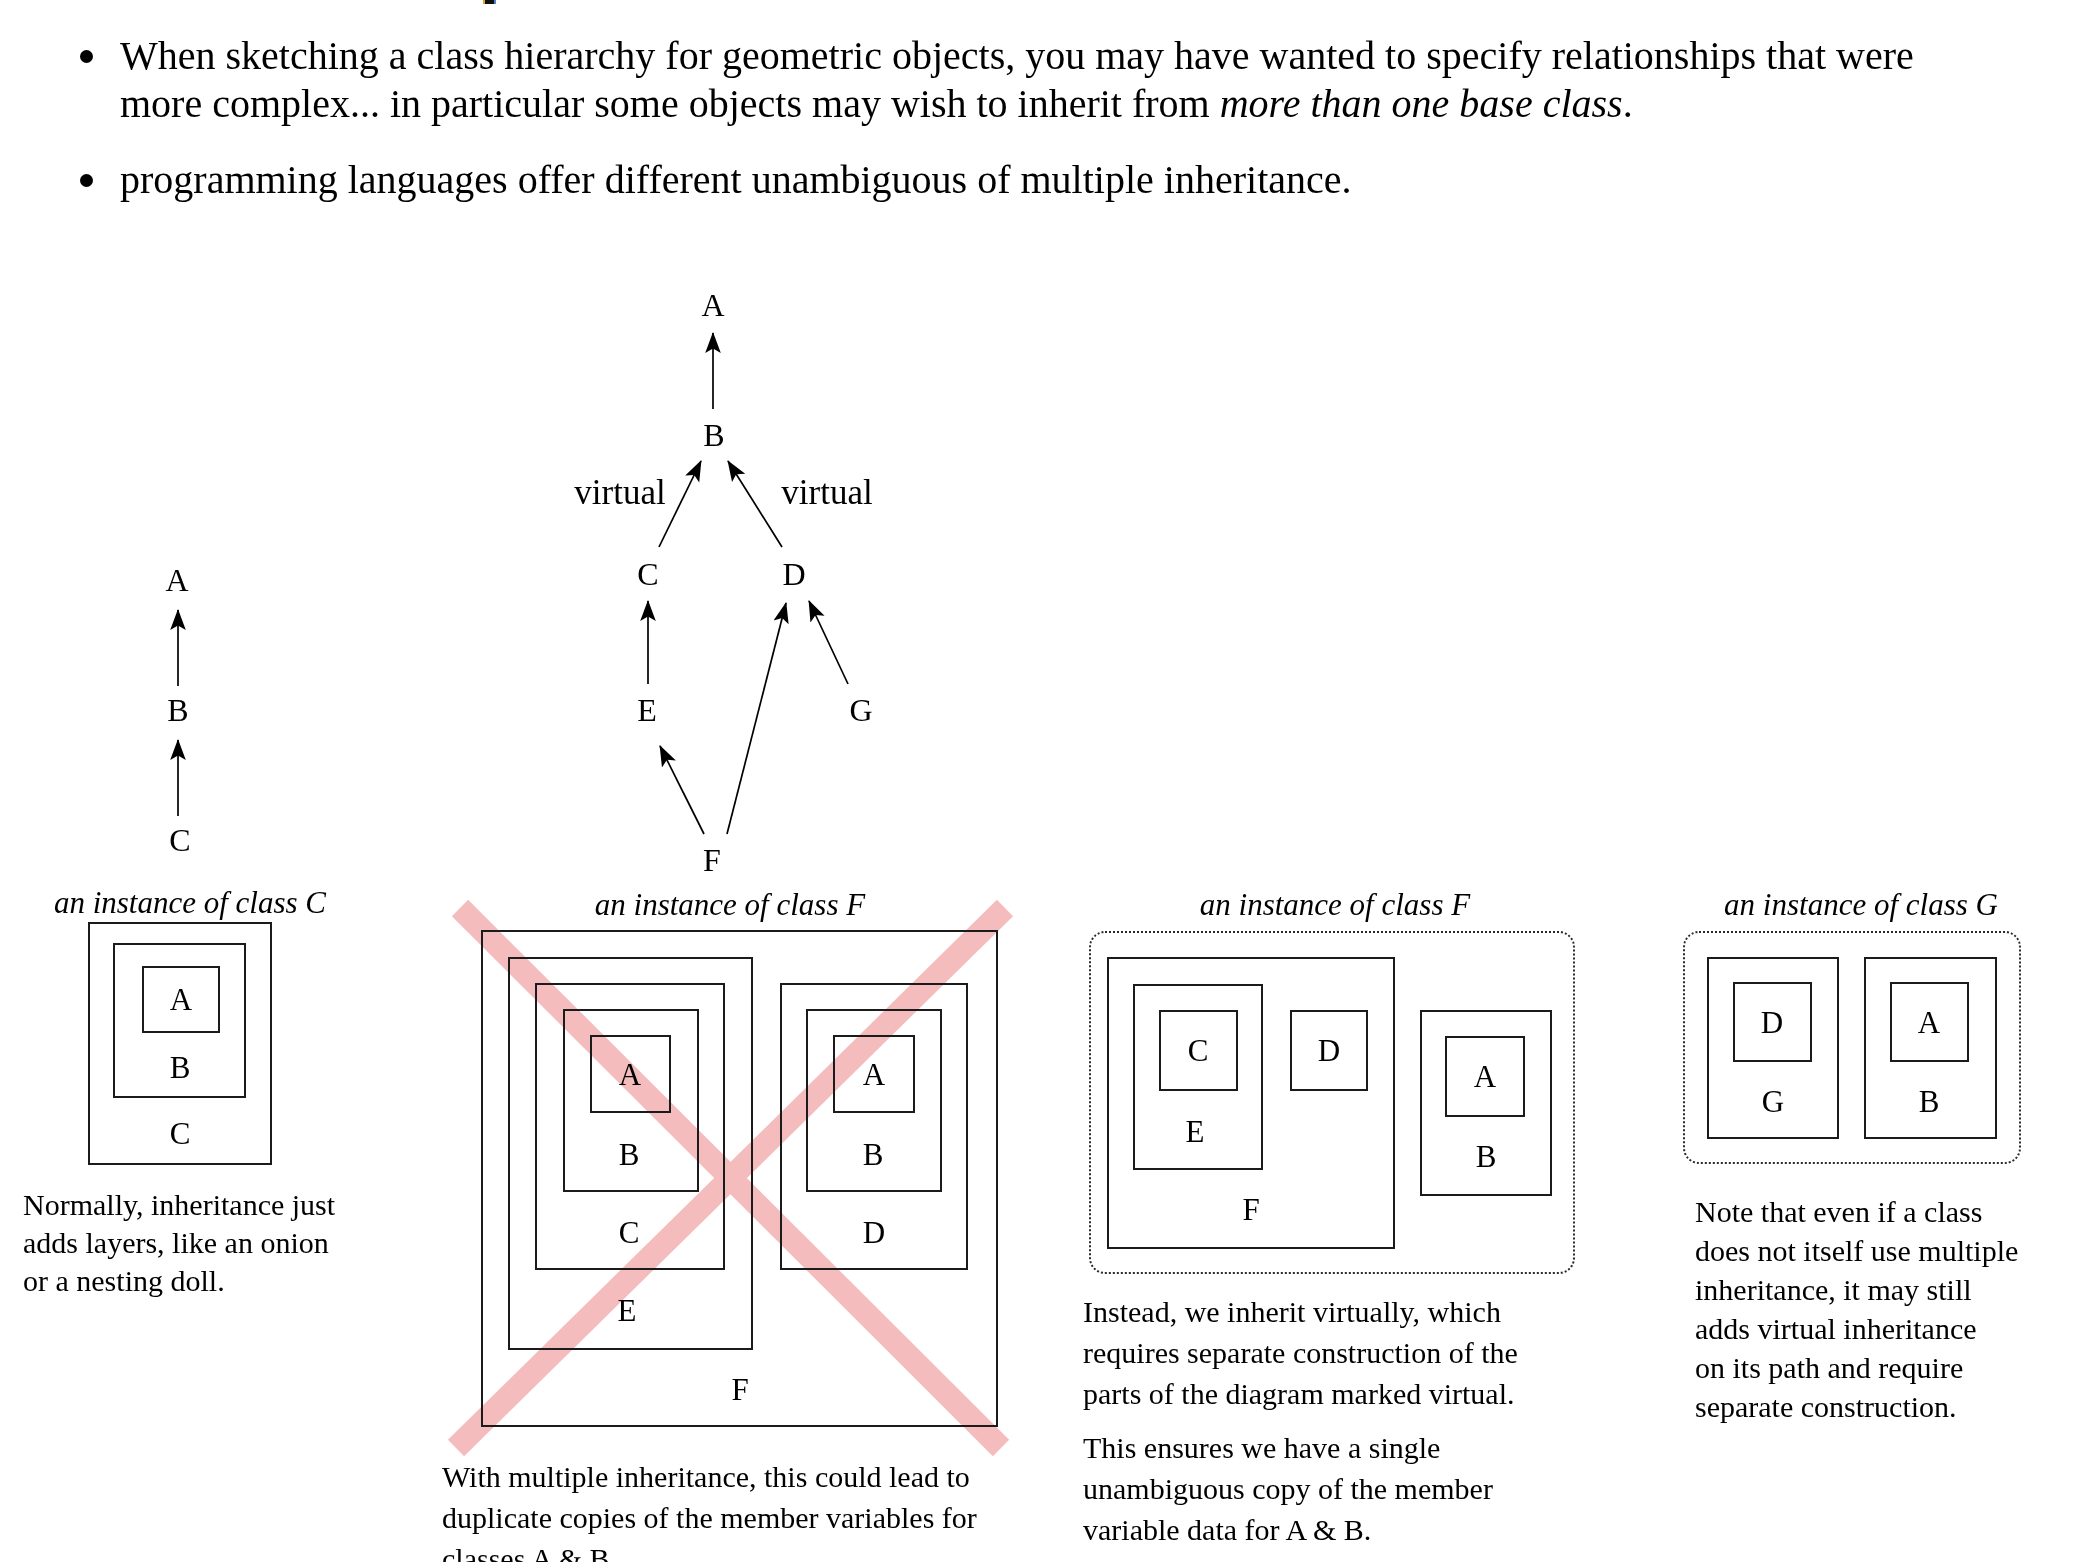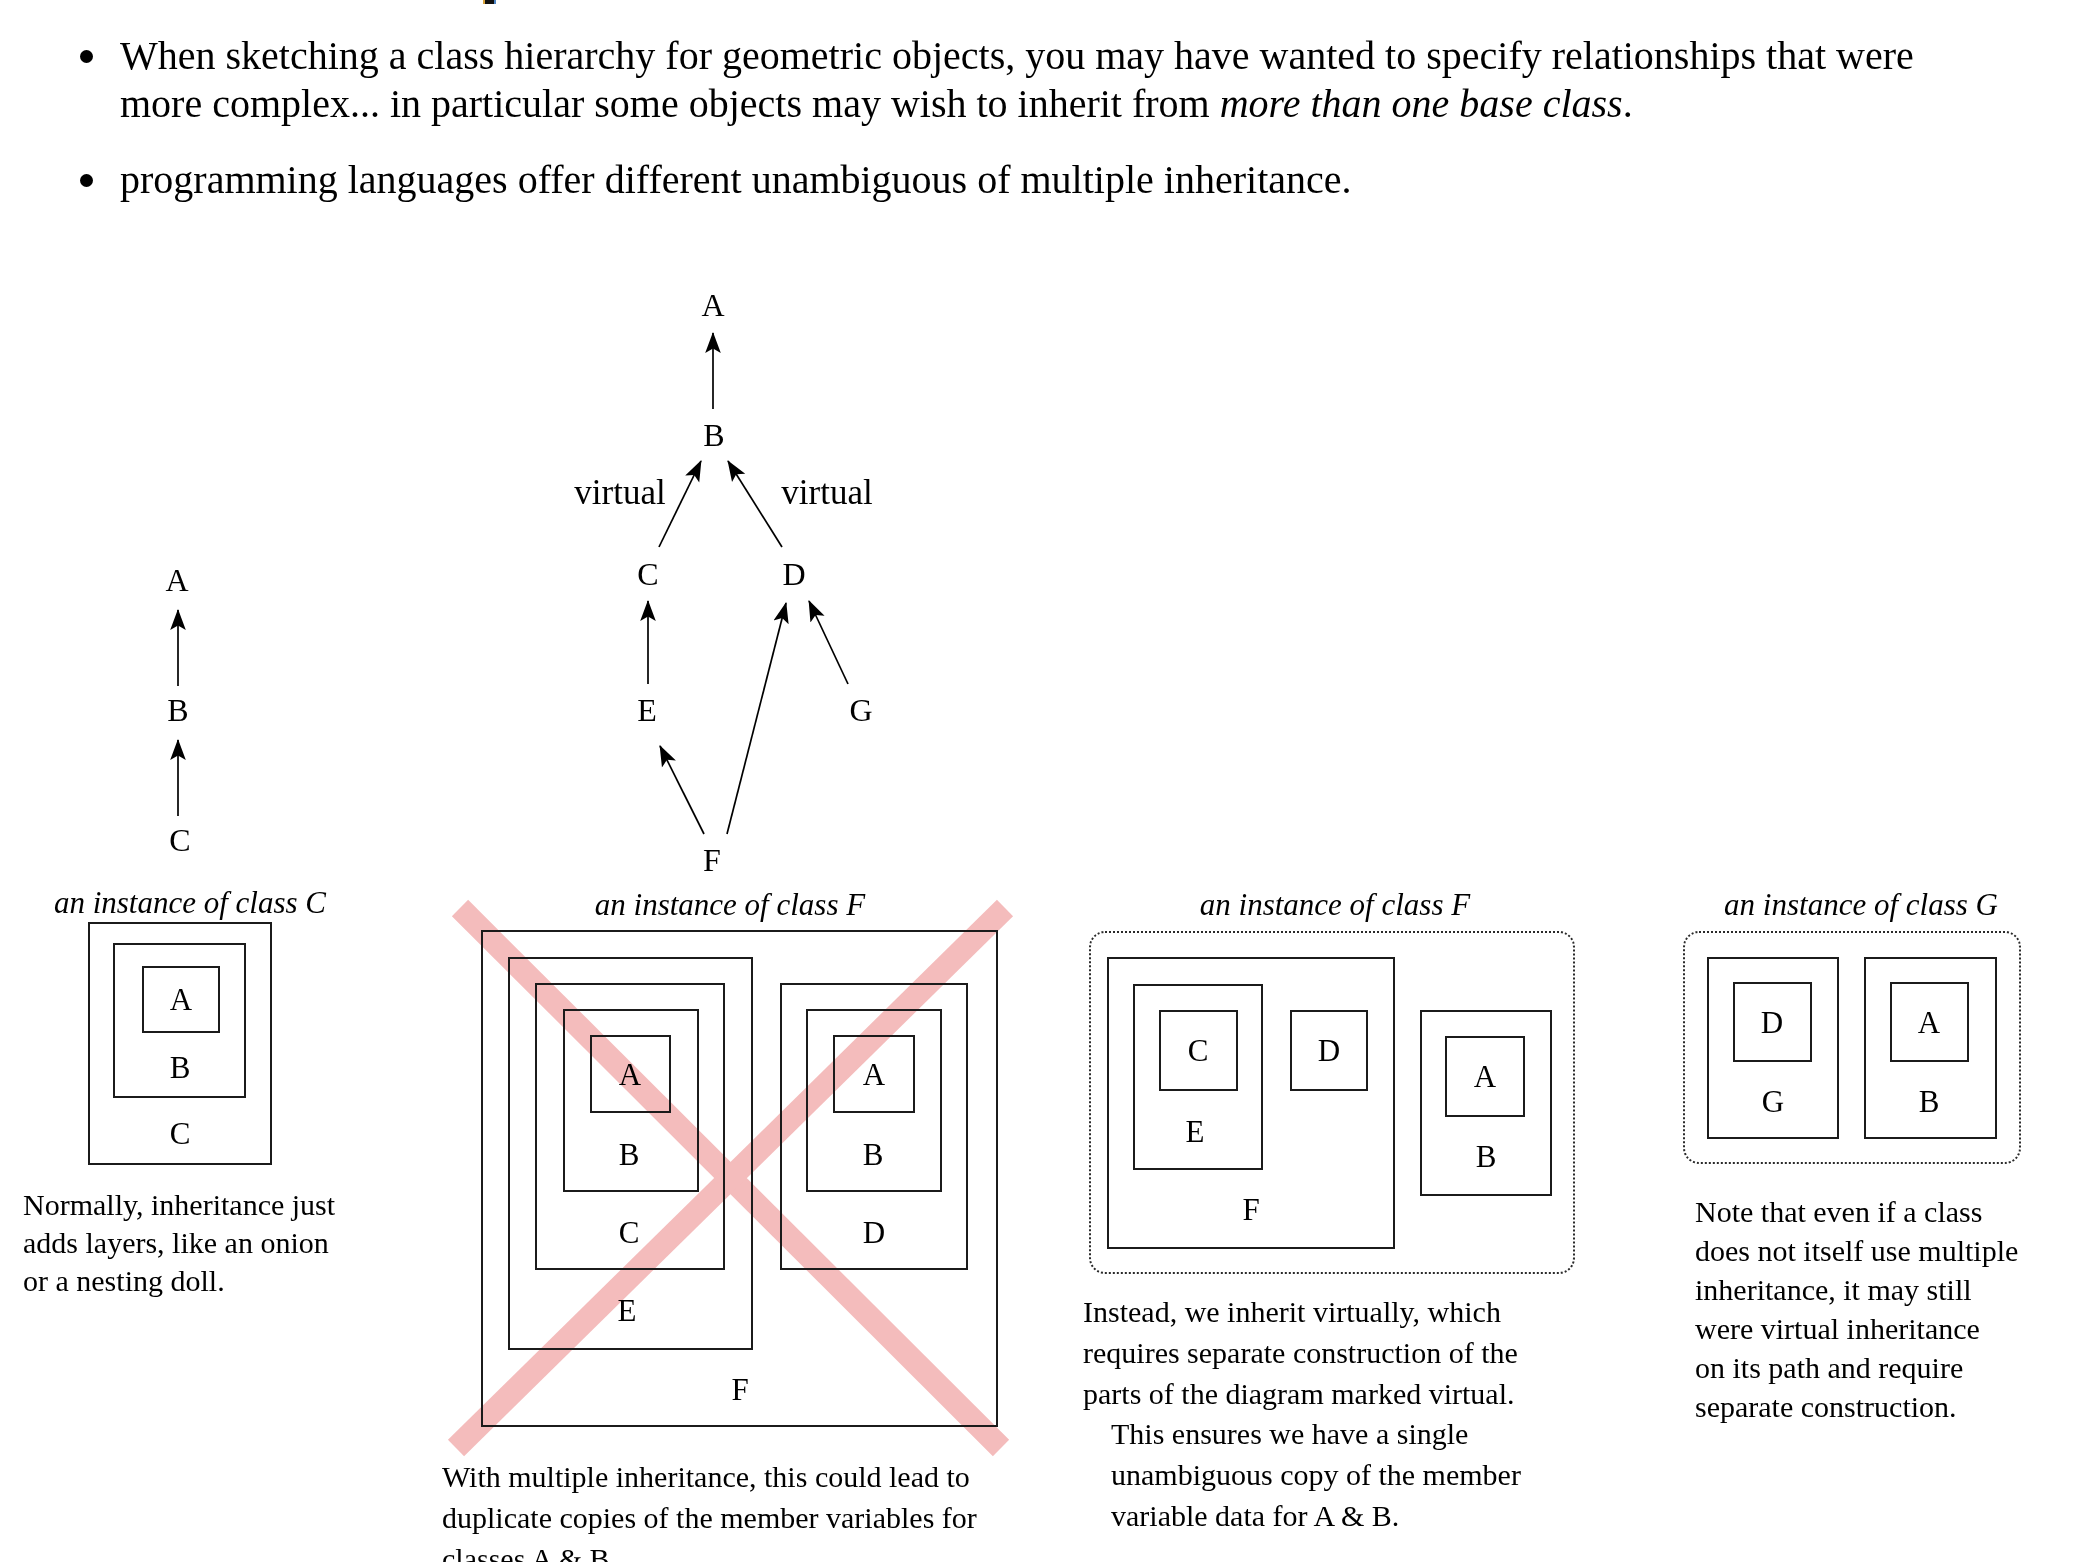--- a/index.html
+++ b/index.html
@@ -136,21 +136,21 @@
   <span class="plabel" style="left:254px;top:165px;">D</span>
   <span class="plabel" style="left:120px;top:246px;">E</span>
   <span class="plabel" style="left:176px;top:324px;">F</span>
   <span class="plabel" style="left:410px;top:191px;">A</span>
   <span class="plabel" style="left:411px;top:271px;">B</span>
   <div class="cap" style="left:8px;top:406px;line-height:41px;">
     <span class="ln">Instead, we inherit virtually, which</span>
     <span class="ln">requires separate construction of the</span>
     <span class="ln">parts of the diagram marked virtual.</span>
   </div>
-  <div class="cap" style="left:8px;top:528px;line-height:41px;margin-left:28px;">
+  <div class="cap" style="left:8px;top:542px;line-height:41px;">
     <span class="ln">This ensures we have a single</span>
     <span class="ln">unambiguous copy of the member</span>
     <span class="ln">variable data for A &amp; B.</span>
   </div>
 </div>
 
 <div class="panel" style="left:1660px;top:885px;width:437px;height:677px;">
   <div class="ptitle" style="left:0;top:4px;width:402px;">an instance of class G</div>
   <div class="dotted" style="left:23px;top:46px;width:338px;height:233px;"></div>
   <div class="box" style="left:47px;top:72px;width:132px;height:182px;"></div>
@@ -158,17 +158,17 @@
   <div class="box" style="left:204px;top:72px;width:133px;height:182px;"></div>
   <div class="box" style="left:230px;top:97px;width:79px;height:80px;"></div>
   <span class="plabel" style="left:112px;top:137px;">D</span>
   <span class="plabel" style="left:113px;top:216px;">G</span>
   <span class="plabel" style="left:269px;top:137px;">A</span>
   <span class="plabel" style="left:269px;top:216px;">B</span>
   <div class="cap" style="left:35px;top:307px;line-height:39px;">
     <span class="ln">Note that even if a class</span>
     <span class="ln">does not itself use multiple</span>
     <span class="ln">inheritance, it may still</span>
-    <span class="ln">were virtual inheritance</span>
+    <span class="ln">adds virtual inheritance</span>
     <span class="ln">on its path and require</span>
     <span class="ln">separate construction.</span>
   </div>
 </div>
 
 </body></html>

